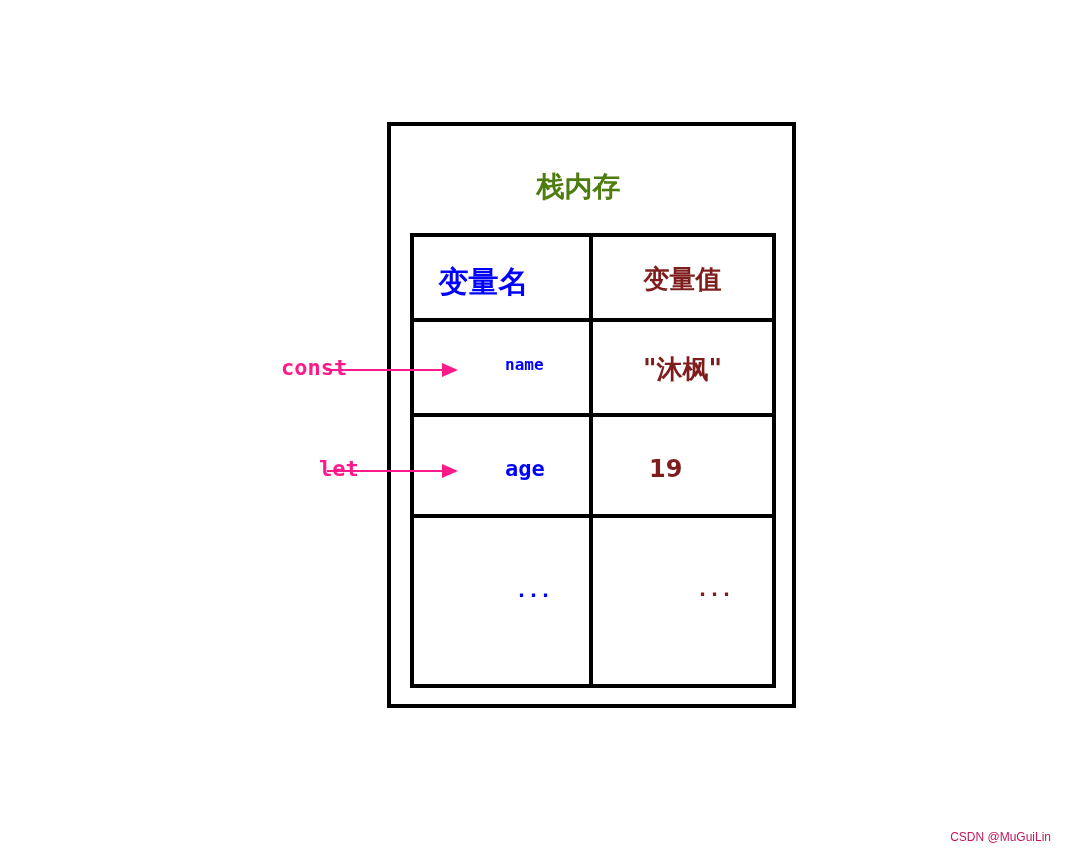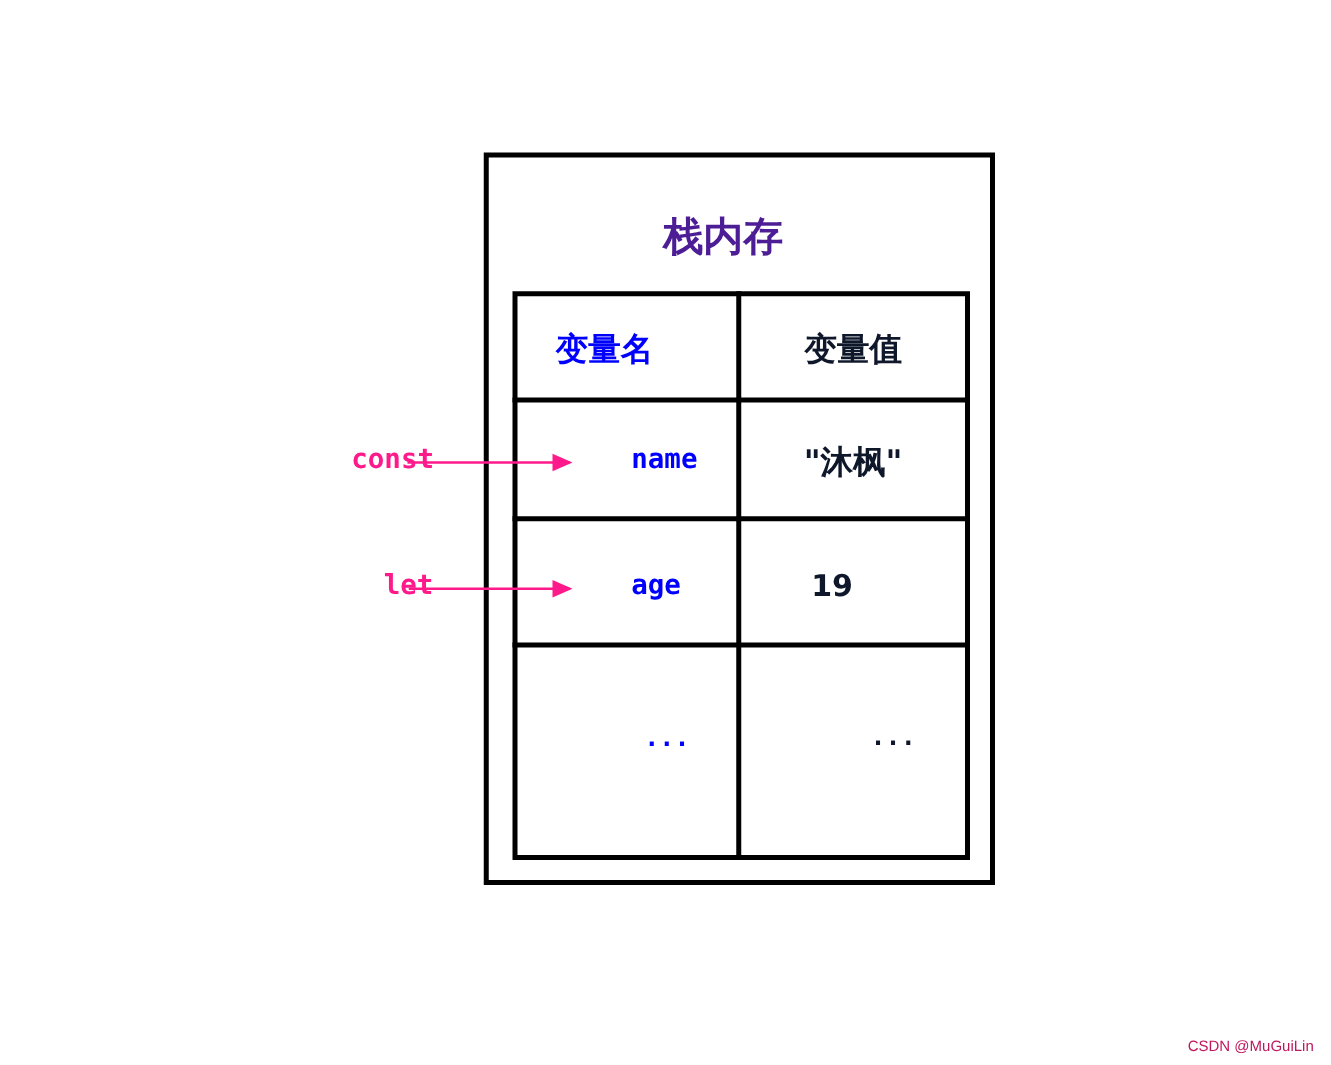--- a/index.html
+++ b/index.html
@@ -1,28 +1,28 @@
 <!DOCTYPE html>
 <html><head>
 <meta charset="utf-8">
 <style>
   html, body { margin:0; padding:0; background:#ffffff; }
   body { width:1065px; height:852px; position:relative; overflow:hidden;
          font-family: "DejaVu Sans", "Liberation Sans", sans-serif; }
   .outer { position:absolute; left:387px; top:122px; width:409px; height:586px;
            border:4px solid #000; box-sizing:border-box; }
   .title { position:absolute; left:387px; top:168px; width:383px; text-align:center;
-           color:#4c1d95; font-size:32px; font-weight:bold; }
+           color:#4d7c0f; font-size:28px; font-weight:bold; }
   .tbl { position:absolute; left:410px; top:233px; width:366px; height:455px;
          border:4px solid #000; box-sizing:border-box; }
   .vline { position:absolute; left:589px; top:233px; width:4px; height:455px; background:#000; }
   .hline { position:absolute; left:410px; width:366px; height:4px; background:#000; }
   .cell { position:absolute; text-align:center; font-weight:bold; }
   .blue { color:#0000ff; }
-  .mag { color:#0f172a; }
+  .mag { color:#7f1d1d; }
   .pink { color:#ff1a8c; }
   .mono { font-family: "DejaVu Sans Mono", "Liberation Mono", monospace; margin-left: 32px; }
   .lbl { position:absolute; font-size:22px; font-weight:bold; }
   .arrow { position:absolute; height:2px; background:#ff1a8c; }
   .arrow::after { content:""; position:absolute; right:-2px; top:-6px;
                   border-left:16px solid #ff1a8c; border-top:7px solid transparent;
                   border-bottom:7px solid transparent; }
   .wm { position:absolute; right:14px; bottom:8px; font-size:12px; color:#be185d;
         font-family:"Liberation Sans", sans-serif; }
 </style>
@@ -31,31 +31,31 @@
 
 <div class="outer"></div>
 <div class="title">栈内存</div>
 
 <div class="tbl"></div>
 <div class="vline"></div>
 <div class="hline" style="top:318px"></div>
 <div class="hline" style="top:413px"></div>
 <div class="hline" style="top:514px"></div>
 
-<div class="cell blue" style="left:414px;top:262px;width:139px;font-size:26px;">变量名</div>
+<div class="cell blue" style="left:414px;top:262px;width:139px;font-size:30px;">变量名</div>
 <div class="cell mag" style="left:593px;top:262px;width:179px;font-size:26px;">变量值</div>
 
-<div class="cell blue mono" style="left:414px;top:355px;width:175px;font-size:22px;text-align:left;padding-left:59px;box-sizing:border-box;">name</div>
+<div class="cell blue mono" style="left:414px;top:355px;width:175px;font-size:16px;text-align:left;padding-left:59px;box-sizing:border-box;">name</div>
 <div class="cell mag" style="left:593px;top:352px;width:179px;font-size:26px;">"沐枫"</div>
 
 <div class="cell blue mono" style="left:414px;top:456px;width:195px;font-size:22px;text-align:left;padding-left:59px;box-sizing:border-box;">age</div>
 <div class="cell mag" style="left:593px;top:455px;width:179px;font-size:24px;text-align:left;padding-left:56px;box-sizing:border-box;">19</div>
 
 <div class="cell blue mono" style="left:414px;top:578px;width:175px;font-size:20px;">...</div>
 <div class="cell mag mono" style="left:593px;top:577px;width:179px;font-size:20px;">...</div>
 
 <div class="lbl pink mono" style="left:249px;top:355px;">const</div>
 <div class="arrow" style="left:326px;top:369px;width:130px;"></div>
 
-<div class="lbl pink mono" style="left:275px;top:456px;">let</div>
+<div class="lbl pink mono" style="left:287px;top:456px;">let</div>
 <div class="arrow" style="left:327px;top:470px;width:129px;"></div>
 
 <div class="wm">CSDN @MuGuiLin</div>
 
 </body></html>

